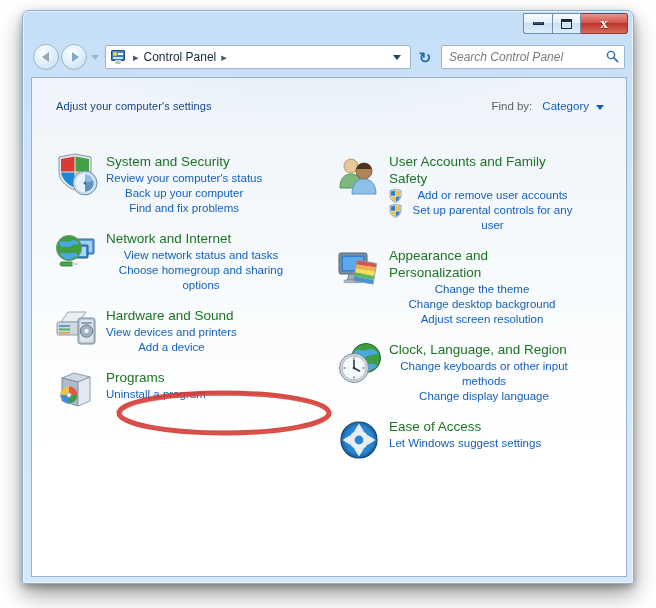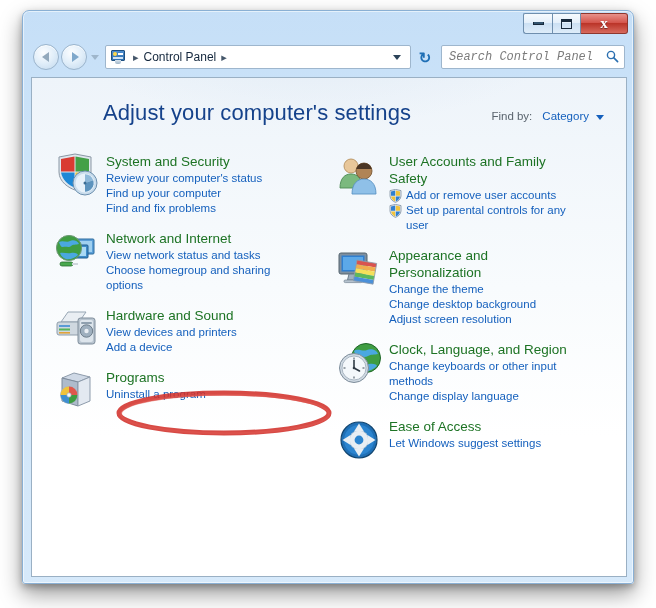--- a/index.html
+++ b/index.html
@@ -226,21 +226,20 @@
     display: flex;
     align-items: center;
     padding: 0 5px 0 7px;
     flex: none;
   }
   .search-ph {
     font-size: 12px;
     font-style: italic;
     color: #7b7b7b;
     flex: 1;
-    font-family: Liberation Mono, monospace;
   }
   .search-icon {
     color: #2a6fb0;
     font-size: 13px;
     line-height: 1;
   }
 
   
   .content {
     position: absolute;
@@ -264,24 +263,23 @@
   
   .page-header {
     position: absolute;
     left: 0; top: 22px;
     width: 100%;
     display: flex;
     align-items: baseline;
     padding: 0 22px 0 24px;
   }
   .page-title {
-    font-size: 22px;
+    font-size: 11px;
     color: #15428b;
     letter-spacing: 0.1px;
-    margin-left: 47px;
   }
   .viewby-wrap {
     margin-left: auto;
     display: flex;
     align-items: center;
     gap: 4px;
   }
   .viewby-label {
     font-size: 11.5px;
     color: #5a646e;
@@ -324,21 +322,21 @@
     margin-right: 6px;
   }
   .cat-body { padding-top: 1px; }
   .cat-title {
     font-size: 13.5px;
     color: #1d7324;
     line-height: 17px;
     margin-bottom: 1px;
     max-width: 186px;
   }
-  .cat-links { list-style: none; }
+  .cat-links { list-style: none; text-align: center; }
   .cat-links li {
     font-size: 11.5px;
     color: #1560bd;
     line-height: 15px;
     max-width: 190px;
     position: relative;
   }
   .cat-links li.shielded { padding-left: 17px; }
   .uac-shield {
     position: absolute;
@@ -451,21 +449,21 @@
                   <path d="M12 12 L12 3.2 A8.8 8.8 0 0 1 20.2 9.2 Z" fill="#8fb9d9"></path>
                   <path d="M12 12 L20.2 9.2 A8.8 8.8 0 0 1 12 20.8 Z" fill="#5d93bd"></path>
                   <circle cx="12" cy="12" r="1.5" fill="#3d6e94"></circle>
                 </g>
               </svg>
             </div>
             <div class="cat-body">
               <div class="cat-title">System and Security</div>
               <ul class="cat-links">
                 <li>Review your computer's status</li>
-                <li>Find up your computer</li>
+                <li>Back up your computer</li>
                 <li>Find and fix problems</li>
               </ul>
             </div>
           </div>
 
           <div class="category">
             <div class="cat-icon">
               <svg class="ico" viewBox="0 0 46 46">
                 <g transform="translate(16,8)">
                   <rect x="4" y="2" width="20" height="15" rx="1" fill="#5b9fd8" stroke="#2f6d9e" stroke-width="1"></rect>

